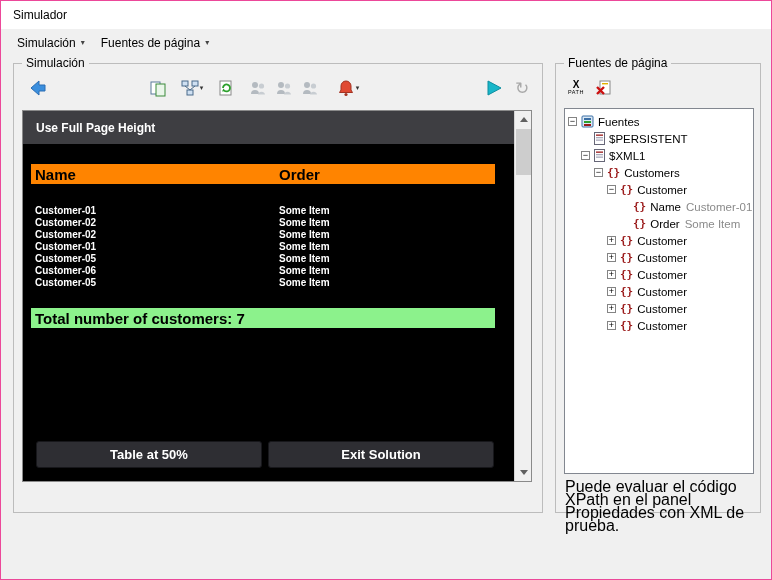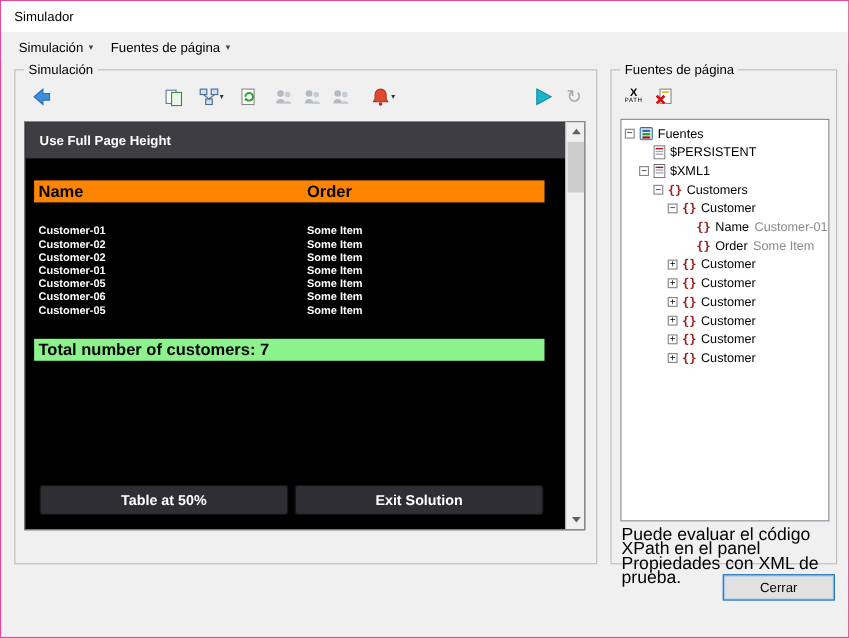--- a/index.html
+++ b/index.html
@@ -406,17 +406,14 @@
         <span class="sp3"></span>
         <span class="expander">+</span>
         <span class="elem">{}</span>
         <span class="tree-label">Customer</span>
       </div>
     </div>
 
     <div class="hint">Puede evaluar el código XPath en el panel Propiedades con XML de prueba.</div>
   </div>
 
-  <div class="close-btn">
-    <span>Cerrar</span>
-  </div>
 
 </div>
 
 </body></html>

